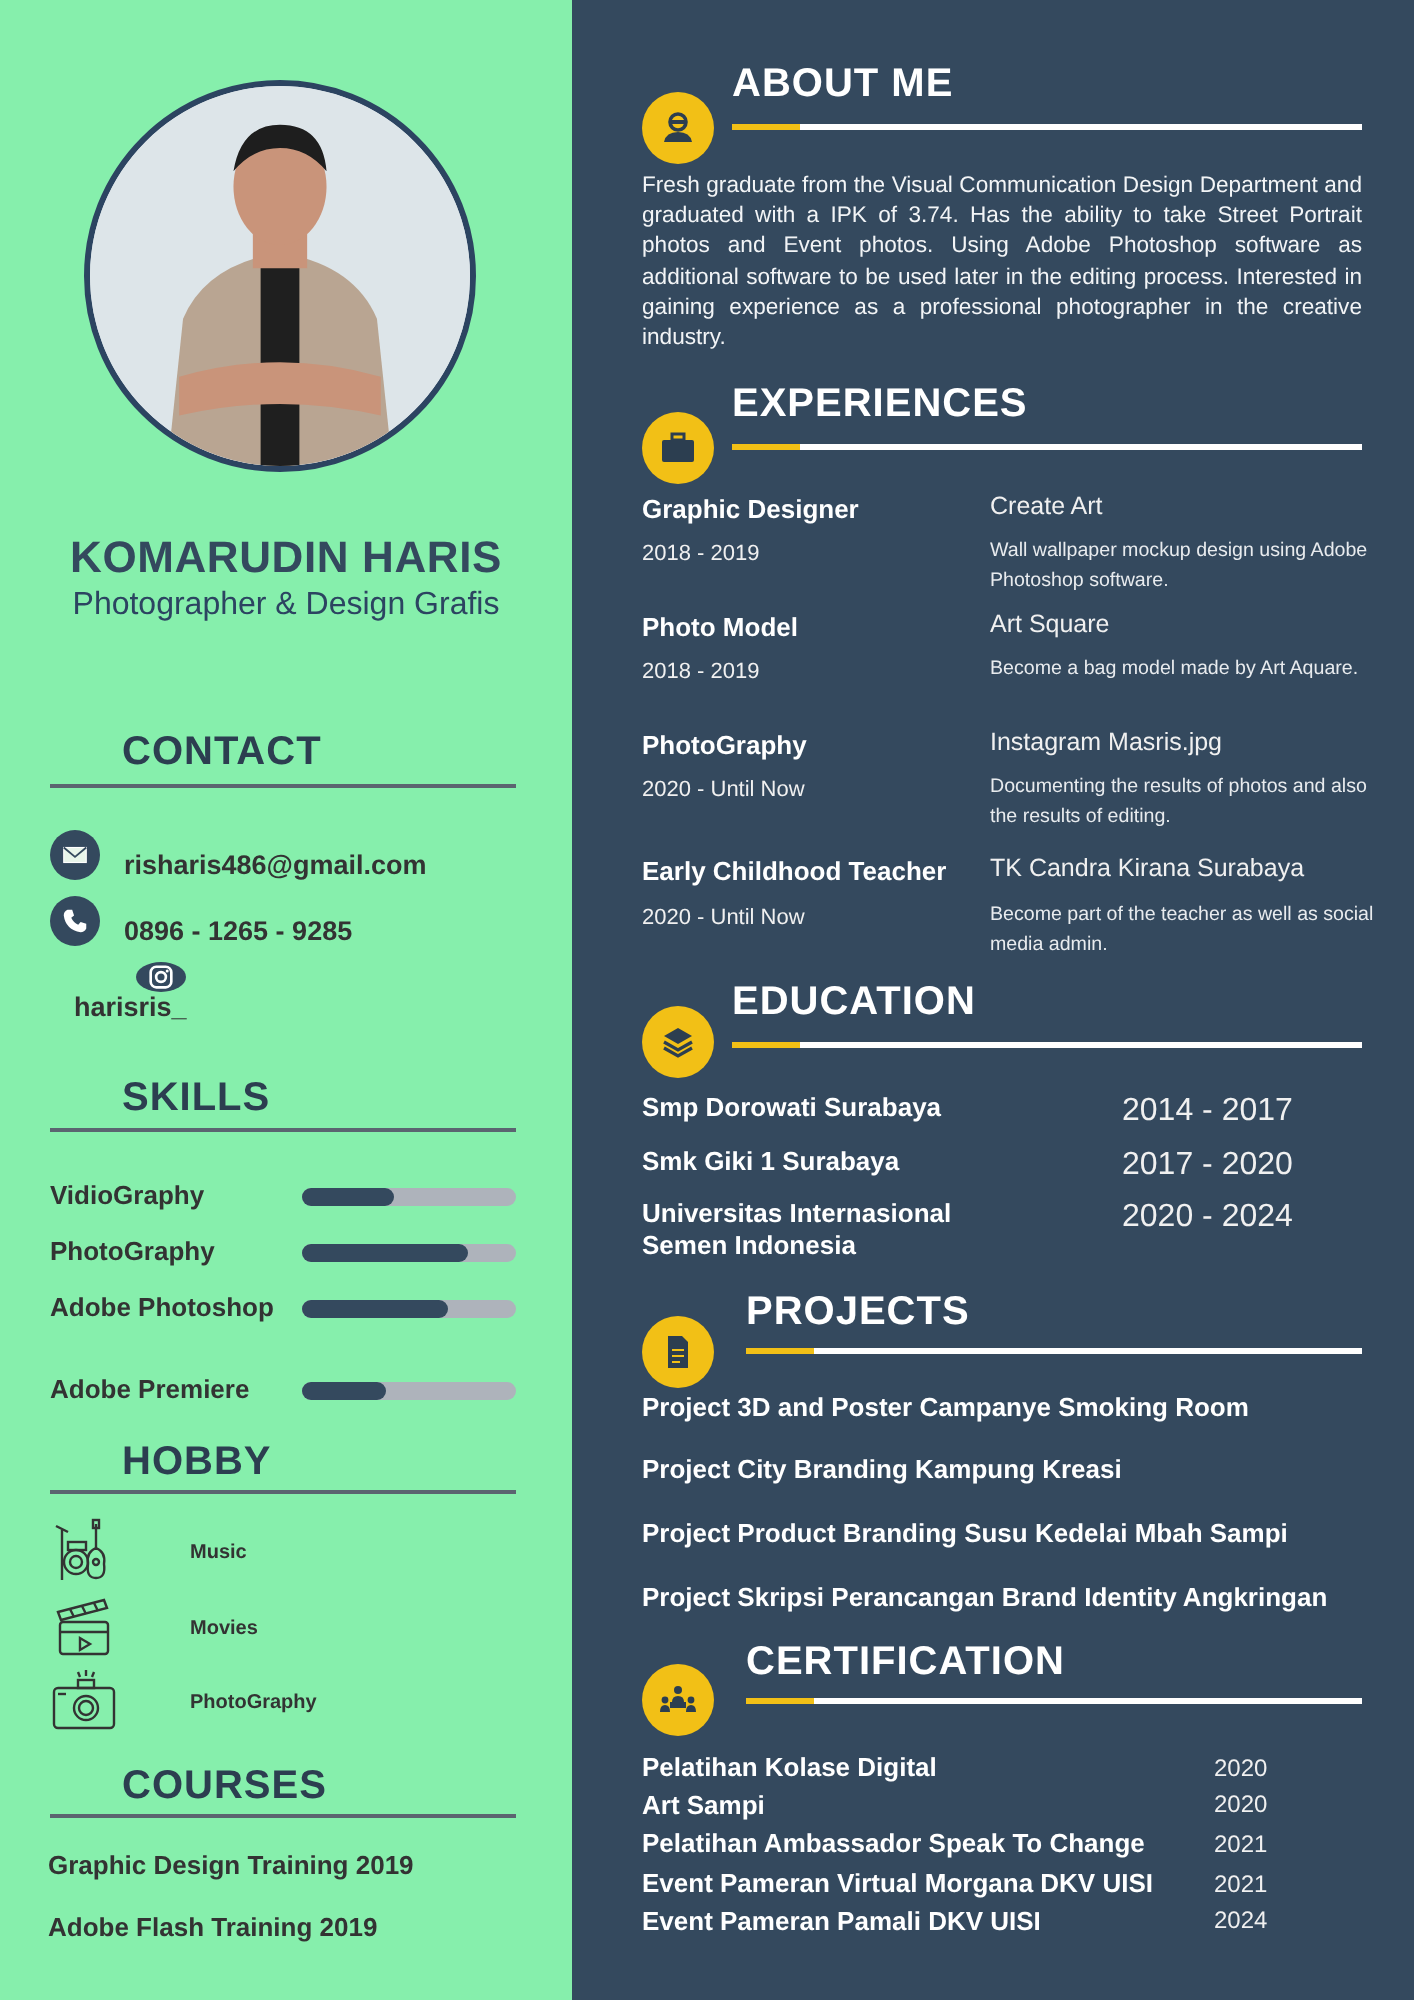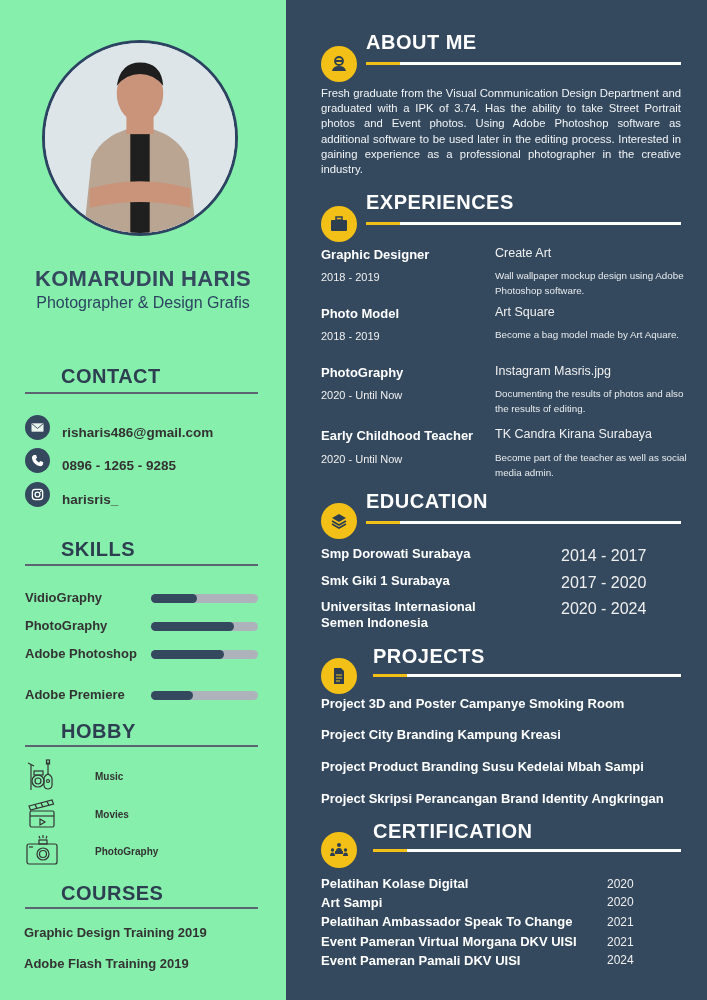--- a/index.html
+++ b/index.html
@@ -93,21 +93,21 @@
     <span class="contact-text">risharis486@gmail.com</span>
   </div>
   <div class="contact-row" style="top:447px;">
     <span class="contact-icon">
       <svg viewBox="0 0 16 16">
           <path d="M4 2 L6.5 2 L7.5 5 L6 6.3 Q7.2 9 9.7 10 L11 8.5 L14 9.5 L14 12 Q13 14 11 14 Q3 12.5 2 5 Q2 3 4 2 Z" fill="#ffffff"></path>
         </svg>
     </span>
     <span class="contact-text">0896 - 1265 - 9285</span>
   </div>
-  <div class="contact-row" style="top:481px;">
+  <div class="contact-row" style="top:481px;flex-direction:column;">
     <span class="contact-icon">
       <svg viewBox="0 0 16 16">
           <rect x="2.5" y="2.5" width="11" height="11" rx="3" fill="none" stroke="#fff" stroke-width="1.4"></rect>
           <circle cx="8" cy="8" r="2.6" fill="none" stroke="#fff" stroke-width="1.4"></circle>
           <circle cx="11.3" cy="4.8" r="0.8" fill="#fff"></circle>
         </svg>
     </span>
     <span class="contact-text">harisris_</span>
   </div>
 

